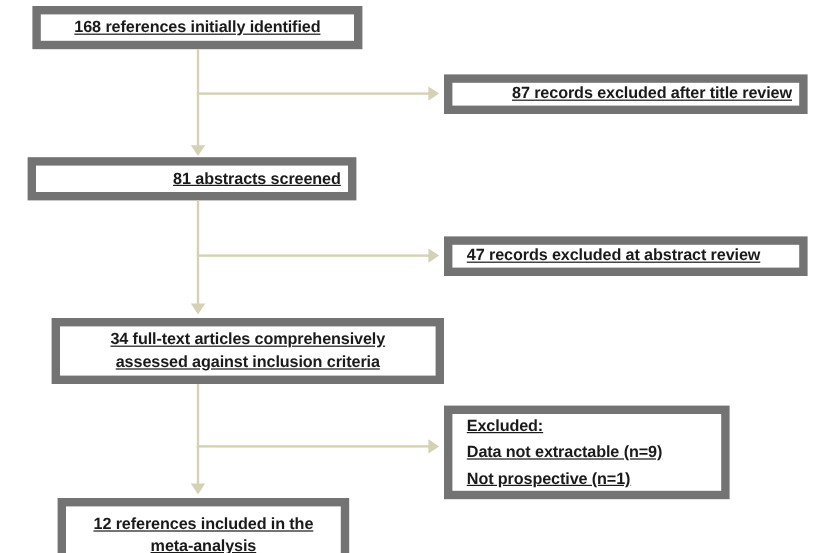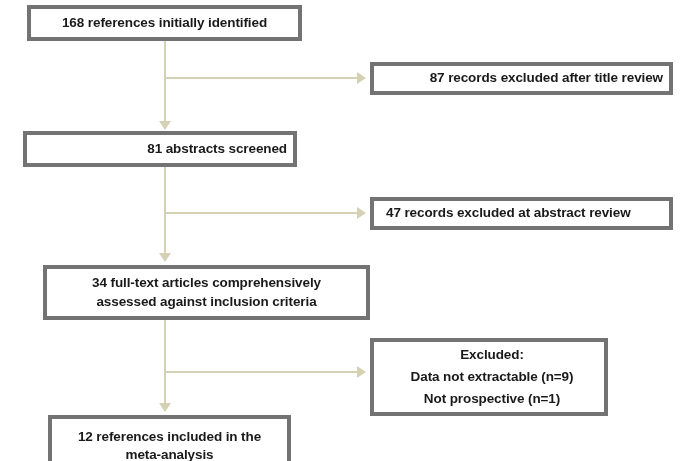--- a/index.html
+++ b/index.html
@@ -11,43 +11,44 @@
     position: relative;
     width: 685px;
     height: 461px;
     background: #ffffff;
     font-family: "Liberation Sans", sans-serif;
     overflow: hidden;
   }
   .node {
     position: absolute;
     box-sizing: border-box;
-    border: 4px solid #737373;
+    border: 7px solid #737373;
     background: #ffffff;
     color: #1a1a1a;
     font-weight: bold;
     font-size: 13.5px;
     line-height: 1.35;
     display: flex;
     align-items: center;
     justify-content: center;
     text-align: center;
     letter-spacing: -0.1px;
     padding: 2px 6px;
+    text-decoration: underline;
   }
   .node.left-align {
     justify-content: flex-start;
     text-align: left;
     align-items: center;
   }
   .node-lines {
     width: 100%;
   }
   .node-line { display: block; }
-  .excluded-line { display: block; margin: 3.5px 0; text-align: center; }
+  .excluded-line { display: block; margin: 3.5px 0; }
 
   
   .vline {
     position: absolute;
     width: 2px;
     background: #d5d1b4;
   }
   .hline {
     position: absolute;
     height: 2px;

